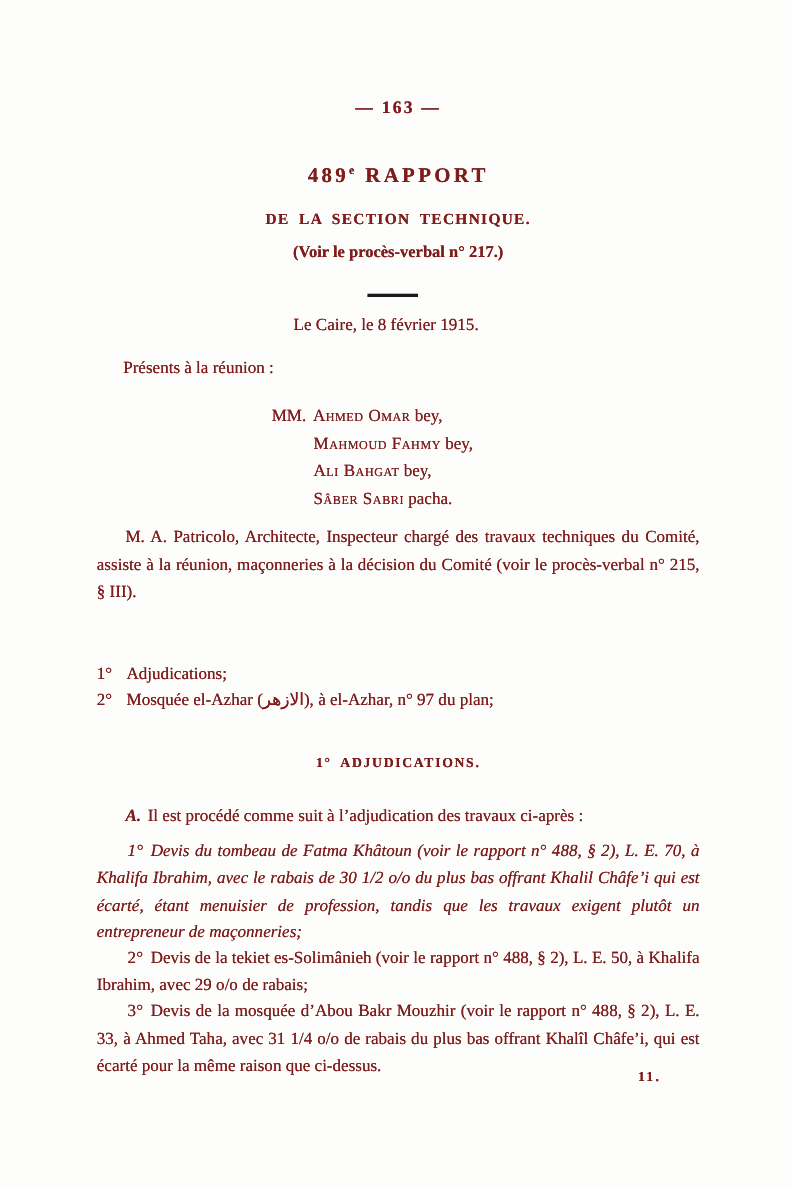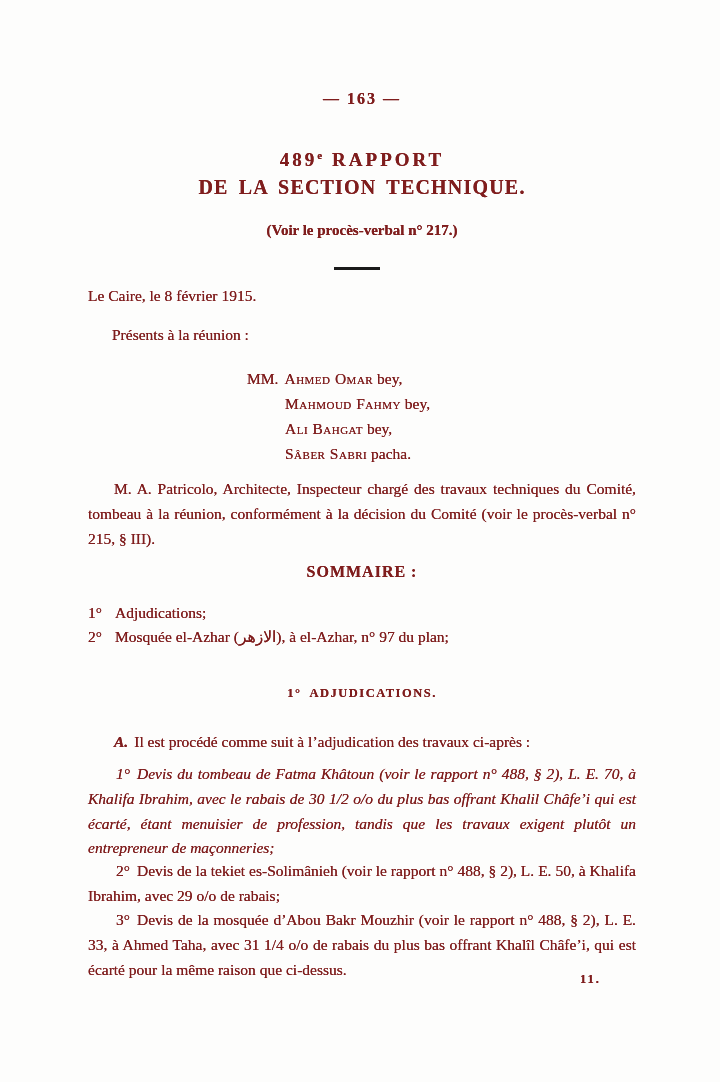--- a/index.html
+++ b/index.html
@@ -15,24 +15,24 @@
     text-shadow: 0 0 0.4px currentColor;
   }
   .abs { position: absolute; }
   .center { left: 88px; width: 548px; text-align: center; }
   .col { left: 88px; width: 548px; }
 
   .pageno { top: 90px; font-weight: 700; font-size: 16px; letter-spacing: 2px; }
   .title { top: 149px; font-weight: 700; font-size: 19px; letter-spacing: 3px; }
   .title sup { font-size: 11px; letter-spacing: 0; }
   .title .word { margin-left: 10px; }
-  .sectionline { top: 176px; font-weight: 700; font-size: 20px; letter-spacing: 1.2px; word-spacing: 4px; }
+  .sectionline { top: 193px; font-weight: 700; font-size: 14px; letter-spacing: 1.2px; word-spacing: 4px; }
   .voirline { top: 222px; font-weight: 700; font-size: 15px; }
   .rule { top: 267px; left: 334px; width: 46px; height: 2.5px; background: #1a1a1a; }
-  .dateline { top: 287px; text-align: left; padding-right: 22px; box-sizing: border-box; }
+  .dateline { top: 287px; text-align: center; padding-right: 22px; box-sizing: border-box; }
 
   .presents { top: 326px; text-indent: 24px; }
 
   .members { top: 366px; left: 247px; width: 320px; line-height: 25px; }
   .member-line.cont { padding-left: 38px; }
   .sc { font-variant: small-caps; letter-spacing: 0.5px; }
   .prefix { margin-right: 6px; }
 
   .note { top: 476px; line-height: 25px; text-align: justify; text-indent: 26px; }
 
@@ -84,23 +84,22 @@
       <span class="sc">Mahmoud Fahmy</span><span> bey,</span>
     </div>
     <div class="member-line cont">
       <span class="sc">Ali Bahgat</span><span> bey,</span>
     </div>
     <div class="member-line cont">
       <span class="sc">Sâber Sabri</span><span> pacha.</span>
     </div>
   </div>
 
-  <div class="abs col note">M. A. Patricolo, Architecte, Inspecteur chargé des travaux techniques du Comité, tombeau à la réunion, conformément à la décision du Comité (voir le procès-verbal n° 215, § III).</div>
+  <div class="abs col note">M. A. Patricolo, Architecte, Inspecteur chargé des travaux techniques du Comité, assiste à la réunion, maçonneries à la décision du Comité (voir le procès-verbal n° 215, § III).</div>
 
-  <div class="abs center som-heading">SOMMAIRE :</div>
 
   <div class="abs col som-list">
     <div class="som-item">
       <span class="som-num">1°</span><span>Adjudications;</span>
     </div>
     <div class="som-item">
       <span class="som-num">2°</span><span>Mosquée el-Azhar (الازهر), à el-Azhar, n° 97 du plan;</span>
     </div>
   </div>
 

